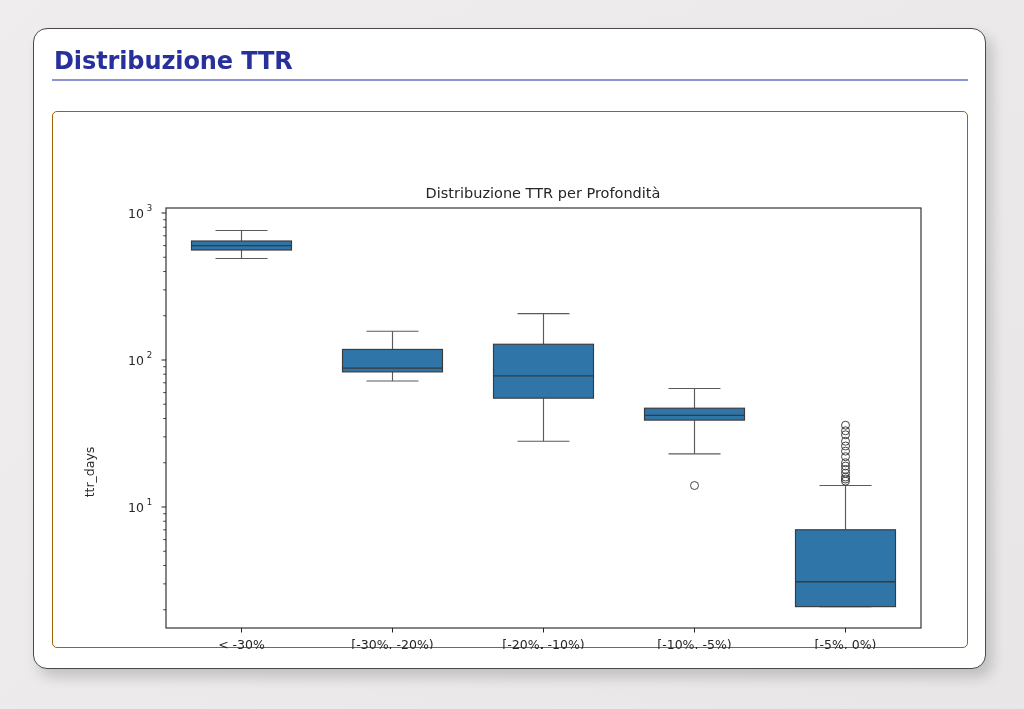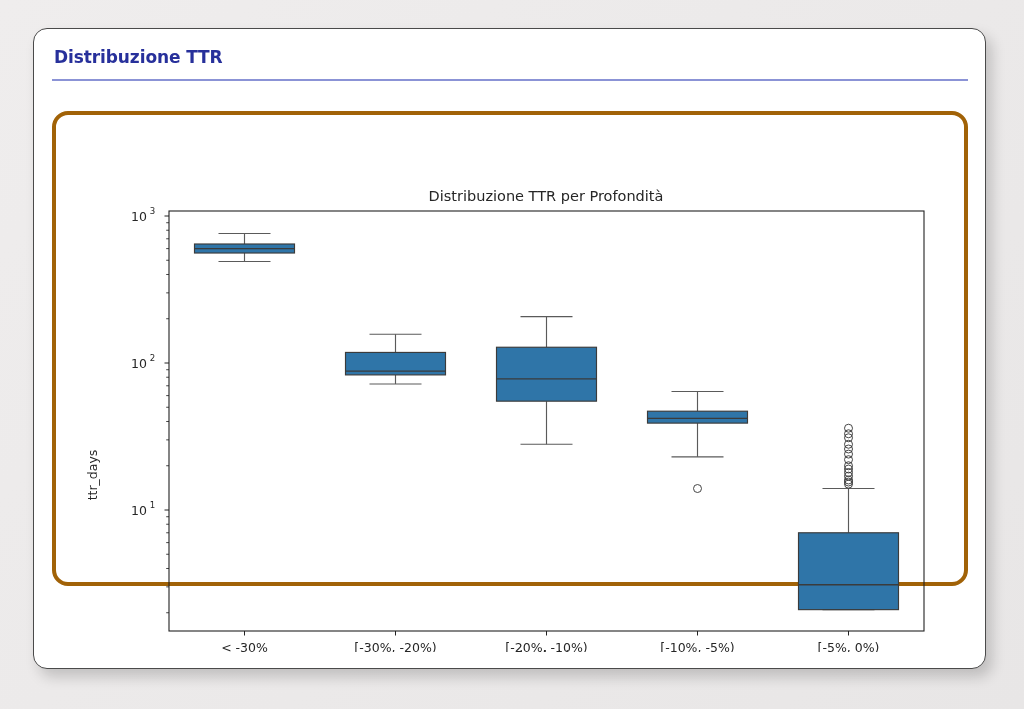--- a/index.html
+++ b/index.html
@@ -30,44 +30,44 @@
     border: 1px solid #4a4a4a;
     border-radius: 14px;
     box-shadow: 6px 8px 14px rgba(0,0,0,0.18);
     box-sizing: border-box;
   }
   
   #section-title {
     position: absolute;
     left: 20px;
     top: 18px;
-    font-size: 17px;
+    font-size: 24px;
     font-weight: bold;
     color: #27309b;
     letter-spacing: -0.1px;
     white-space: nowrap;
   }
   #title-rule {
     position: absolute;
     left: 18px;
     top: 50px;
     width: 916px;
     height: 2px;
     background: #8b93d6;
   }
   
   #plot-container {
     position: absolute;
     left: 18px;
     top: 82px;
     width: 916px;
-    height: 475px;
+    height: 537px;
     background: #ffffff;
-    border: 4px solid #a16207;
-    border-radius: 16px;
+    border: 1px solid #a16207;
+    border-radius: 5px;
     box-sizing: border-box;
   }
   #figure {
     position: absolute;
     left: 0;
     top: 0;
     width: 916px;
     height: 537px;
   }
   svg { display: block; }

